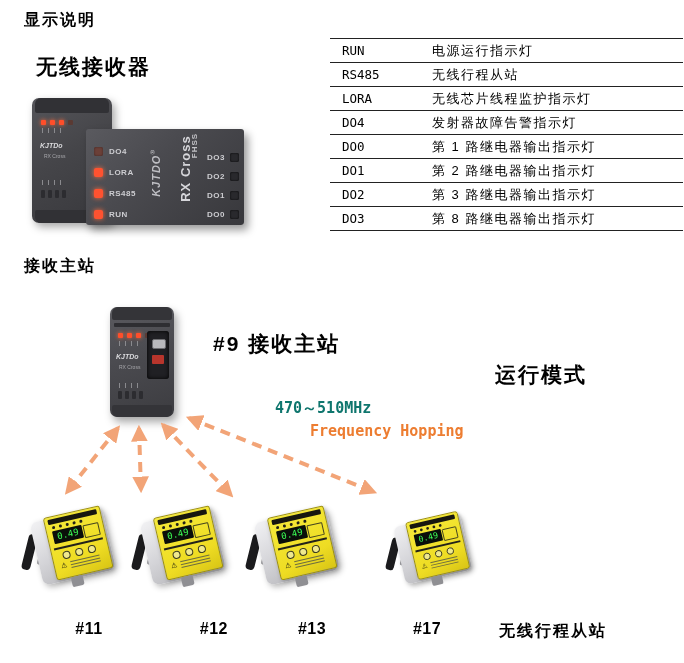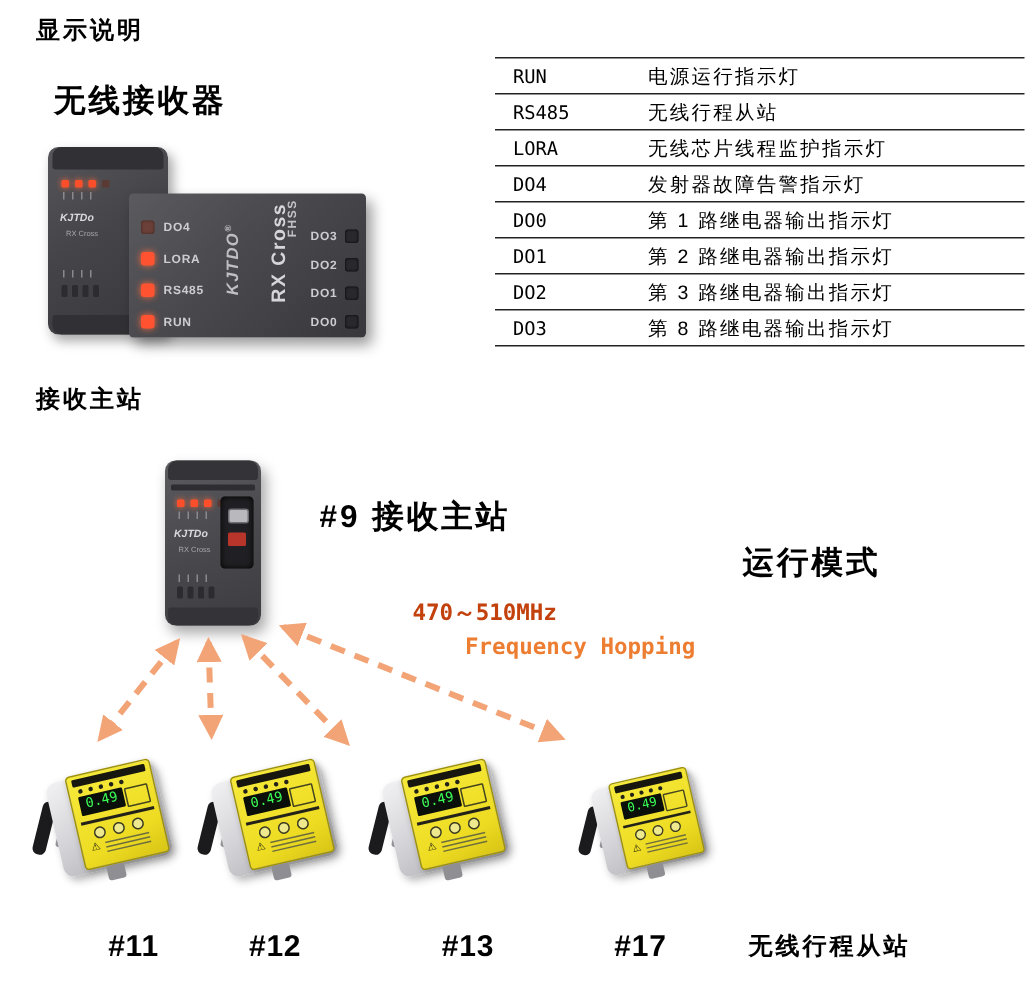--- a/index.html
+++ b/index.html
@@ -92,21 +92,21 @@
   .sp-display{position:absolute;left:5px;top:14px;width:30px;height:13px;background:#0a0f0a;border-radius:1px;
               color:#3cff55;font-family:"DejaVu Sans Mono",monospace;font-size:9px;line-height:13px;text-align:center;}
   .sp-side{position:absolute;right:4px;top:15px;width:14px;height:11px;border:1px solid #44441f;border-radius:1px;}
   .sp-line{position:absolute;left:3px;right:3px;top:31px;height:2px;background:#22221a;}
   .sp-buttons{position:absolute;left:10px;top:36px;display:flex;gap:5px;}
   .sp-buttons i{display:block;width:6px;height:6px;border-radius:50%;background:#efe98e;border:1px solid #3c3c22;}
   .sp-warn{position:absolute;left:6px;top:46px;font-size:7px;line-height:7px;color:#1c1c10;}
   .sp-text{position:absolute;left:16px;top:47px;width:30px;}
   .sp-text i{display:block;height:1px;background:#6d6d40;margin-bottom:2px;}
   .slave-conn{position:absolute;left:30px;top:66px;width:12px;height:10px;background:#8f8f93;border-radius:2px;}
-  .slave-label{font-size:20px;font-weight:bold;letter-spacing:.5px;}
+  .slave-label{font-size:16px;font-weight:bold;letter-spacing:.5px;}
 </style>
 </head>
 <body>
 
 <div id="page">
 
   <div class="abs h-main" style="left:24px;top:10px;">显示说明</div>
 
   <div class="abs h-sub" style="left:36px;top:53px;">无线接收器</div>
 
@@ -267,21 +267,21 @@
           <i></i>
         </div>
       <div class="capb"></div>
     </div>
   </div>
 
   <div class="abs h-sub" style="left:213px;top:330px;">#9 接收主站</div>
 
   <div class="abs h-sub" style="left:495px;top:361px;">运行模式</div>
 
-  <div class="abs freq" style="left:275px;top:399px;color:#c2410c;">470～510MHz</div>
+  <div class="abs freq" style="left:275px;top:399px;color:#0f766e;">470～510MHz</div>
   <div class="abs freq" style="left:310px;top:422px;color:#ED7D31;">Frequency Hopping</div>
 
   <svg class="abs" id="arrows" width="350" height="100" viewBox="0 0 350 100">
     <defs>
       <marker id="ah" viewBox="0 0 10 10" refX="8" refY="5" markerWidth="4.2" markerHeight="4.2" orient="auto-start-reverse">
         <path d="M0,0 L10,5 L0,10 z" fill="#F2A477"></path>
       </marker>
     </defs>
     <g stroke="#F2A477" stroke-width="4" stroke-dasharray="10 7" fill="none">
       <line x1="78" y1="18" x2="27" y2="82" marker-start="url(#ah)" marker-end="url(#ah)"></line>
@@ -417,18 +417,18 @@
             <i></i>
             <i></i>
             <i></i>
           </div>
       </div>
       <div class="slave-conn"></div>
     </div>
   </div>
 
   <div class="abs slave-label" style="left:58px;top:620px;width:62px;text-align:center;">#11</div>
-  <div class="abs slave-label" style="left:166px;top:620px;width:62px;text-align:left;">#12</div>
+  <div class="abs slave-label" style="left:166px;top:620px;width:62px;text-align:right;">#12</div>
   <div class="abs slave-label" style="left:281px;top:620px;width:62px;text-align:center;">#13</div>
   <div class="abs slave-label" style="left:396px;top:620px;width:62px;text-align:center;">#17</div>
   <div class="abs h-sub" style="left:499px;top:621px;font-size:16px;">无线行程从站</div>
 
 </div>
 
 </body></html>

